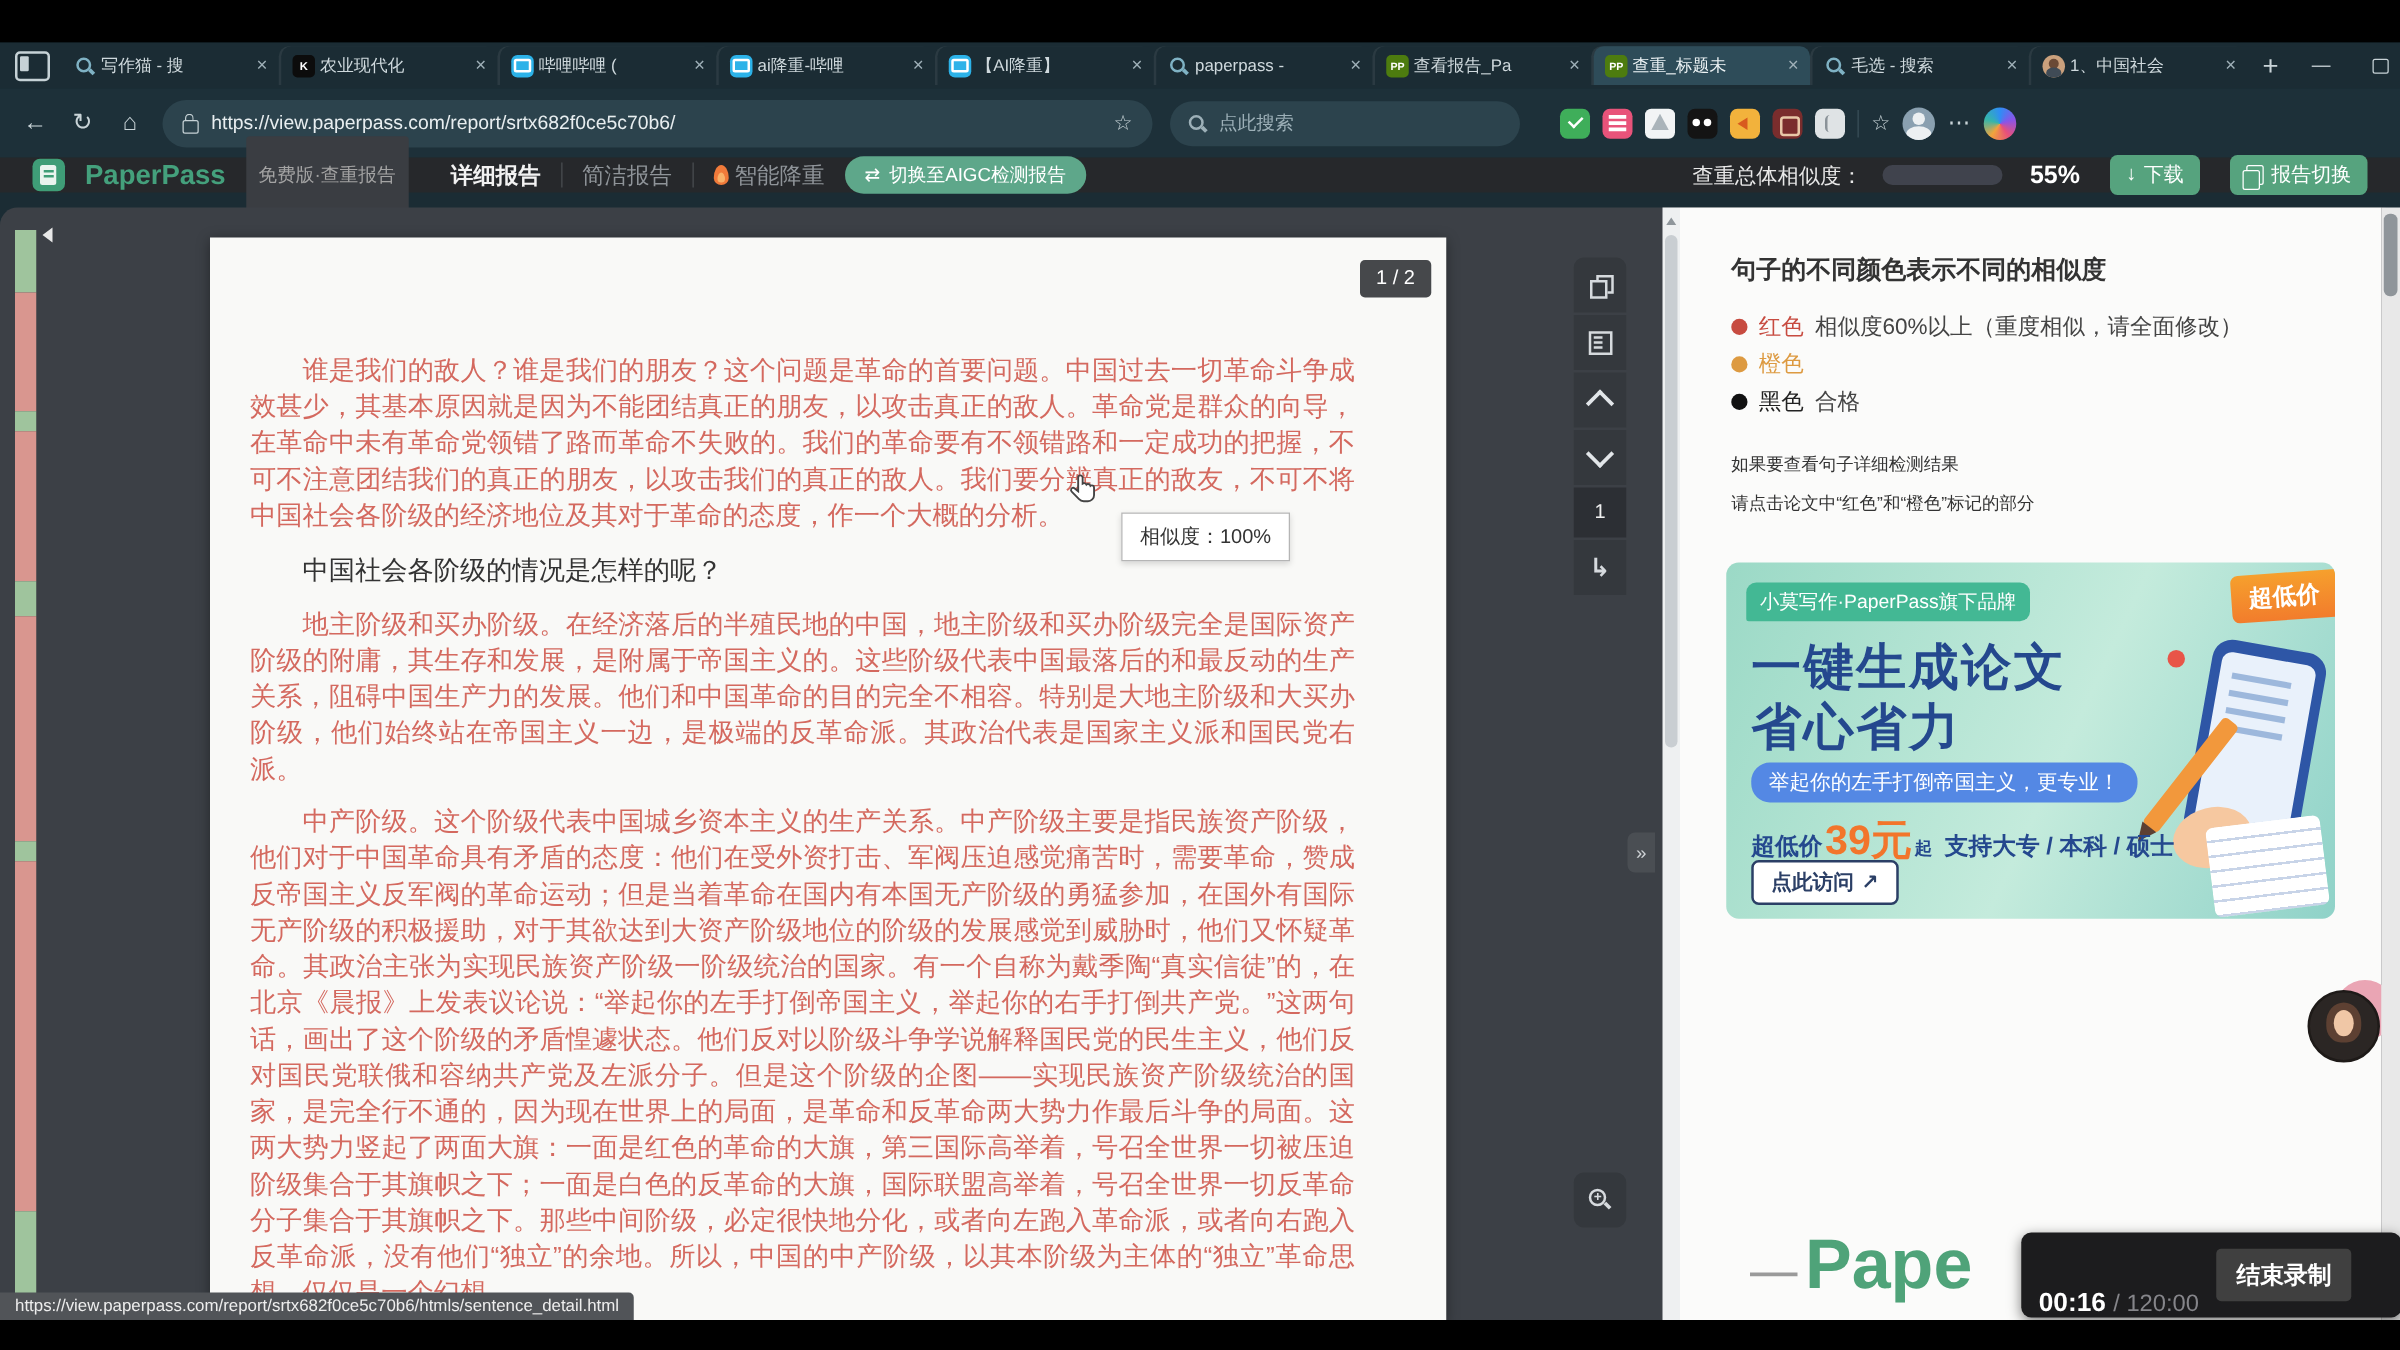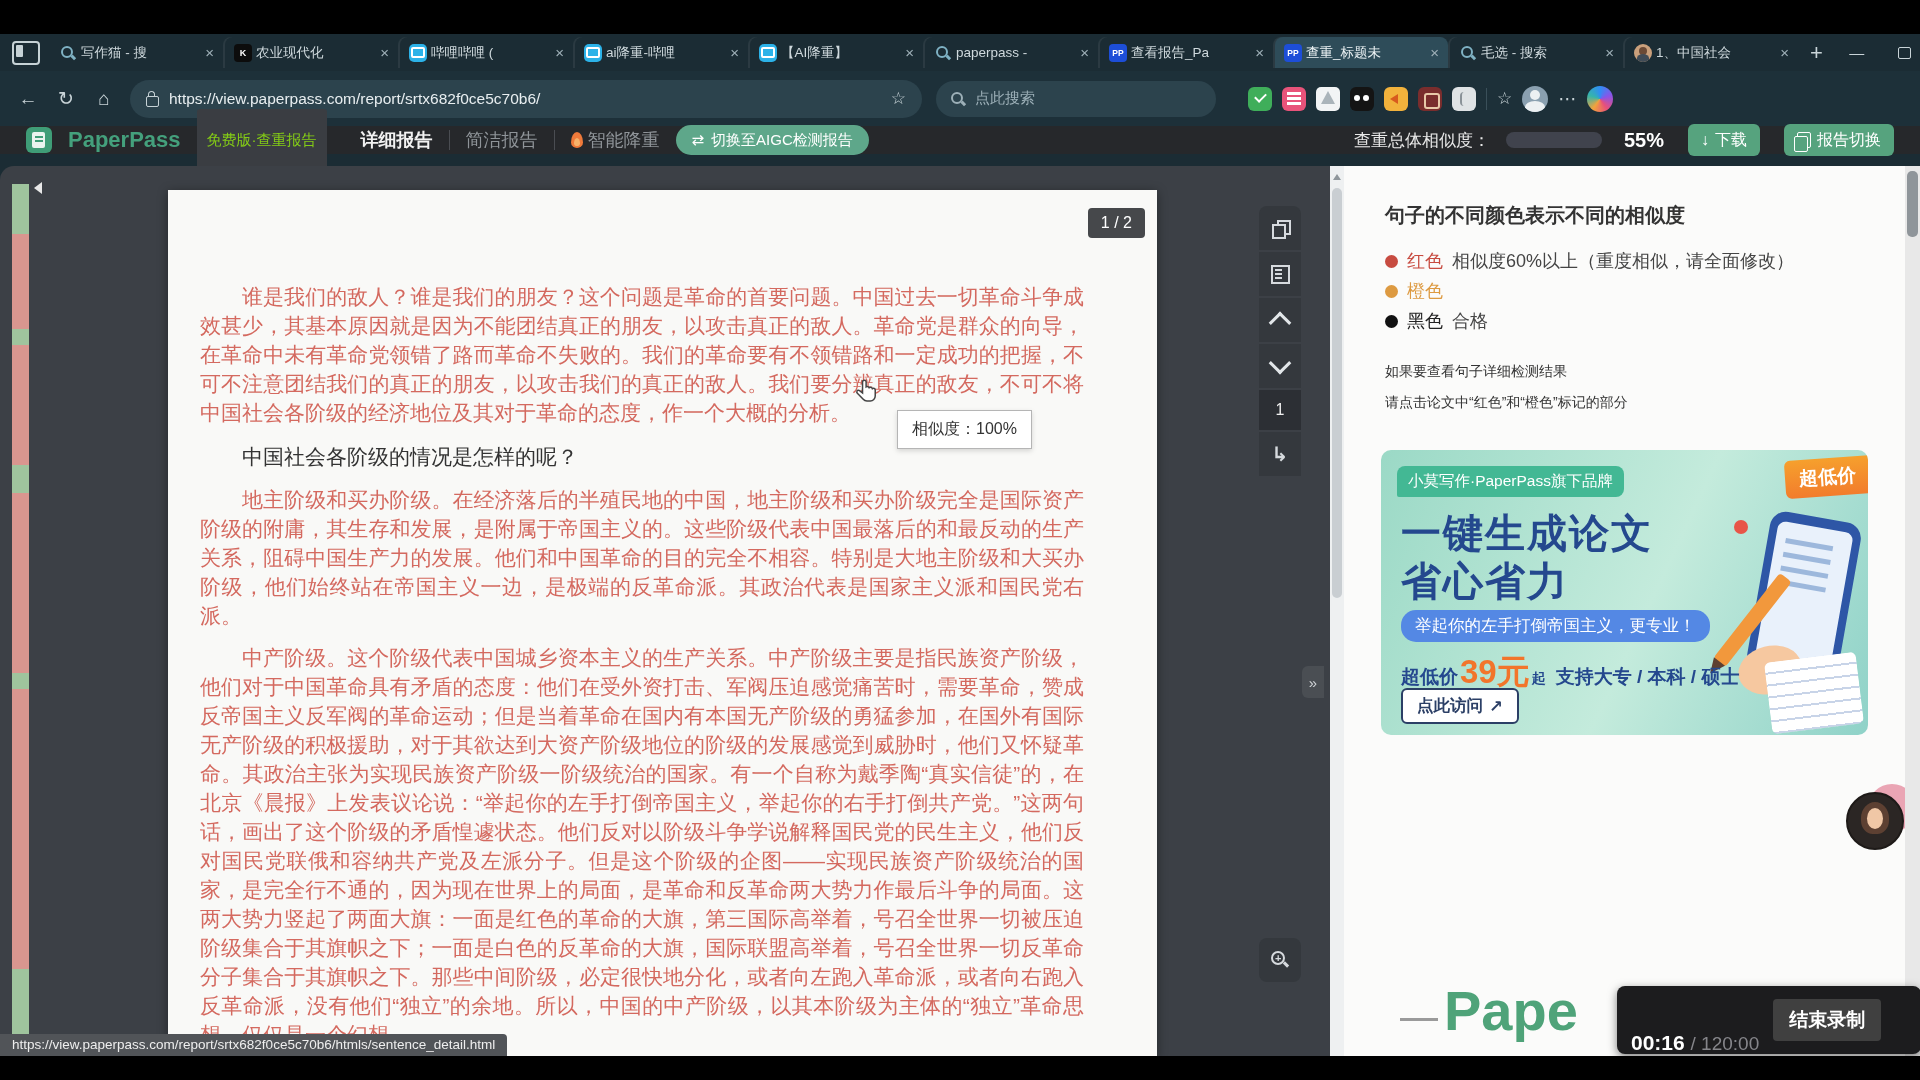--- a/index.html
+++ b/index.html
@@ -16,21 +16,21 @@
   .tab.active{background:#2e4c59;color:#eef4f6;}
   .tab-title{flex:1;overflow:hidden;white-space:nowrap;font-size:13.5px;margin:0 4px;}
   .tab-close{font-size:15px;color:#9fb0b8;padding:0 3px;flex:none;}
   .fav{width:18px;height:18px;border-radius:4px;flex:none;display:flex;align-items:center;justify-content:center;
        font-size:9px;font-weight:bold;color:#fff;position:relative;}
   .fav-mag{border-radius:50%;}
   .fav-mag::before{content:"";position:absolute;left:2px;top:2px;width:8px;height:8px;border:2px solid #7fb2c4;border-radius:50%;}
   .fav-mag::after{content:"";position:absolute;left:12px;top:12px;width:5px;height:2.5px;background:#7fb2c4;transform:rotate(45deg);}
   .fav-bili{background:#2cb2e8;border-radius:5px;}
   .fav-bili::before{content:"";width:10px;height:7px;border:2px solid #fff;border-radius:2px;}
-  .fav-pp{background:#1d4ed8;font-size:8.5px;}
+  .fav-pp{background:#4d7c0f;font-size:8.5px;}
   .fav-k{background:#0c0c0c;}
   .fav-avatar{background:#caa07c;border-radius:50%;overflow:hidden;}
   .fav-avatar::before{content:"";position:absolute;left:5px;top:3px;width:8px;height:8px;background:#6b4a36;border-radius:50%;}
   .fav-avatar::after{content:"";position:absolute;left:3px;top:10px;width:12px;height:8px;background:#404b56;border-radius:50% 50% 0 0;}
   .newtab{font-size:22px;color:#c9d4d8;margin:0 10px;flex:none;}
   .win-controls{margin-left:auto;display:flex;align-items:center;height:100%;}
   .win-btn{width:48px;text-align:center;color:#c9d4d8;font-size:15px;}
   .win-max{width:48px;display:flex;justify-content:center;}
   .win-max i{width:11px;height:10px;border:1.6px solid #c9d4d8;border-radius:2px;}
   
@@ -61,21 +61,21 @@
   .profile::before{content:"";position:absolute;left:8px;top:4px;width:10px;height:10px;background:#ecf0f2;border-radius:50%;}
   .profile::after{content:"";position:absolute;left:3px;top:15px;width:20px;height:12px;background:#ecf0f2;border-radius:50% 50% 0 0;}
   .more{color:#c9d4d8;font-size:18px;letter-spacing:1px;}
   .copilot{width:26px;height:26px;border-radius:50%;background:conic-gradient(#2f8df5,#8a54e8,#e8507a,#f2a33c,#35b5aa,#2f8df5);}
   
   .pptoolbar{height:28px;background:#26282b;display:flex;align-items:center;padding:0 26px;gap:16px;}
   .pp-logo{width:26px;height:26px;border-radius:6px;background:#3f9d77;position:relative;flex:none;}
   .pp-logo::before{content:"";position:absolute;left:6px;top:5px;width:13px;height:16px;background:#eaf4ef;border-radius:2px;}
   .pp-logo::after{content:"";position:absolute;left:9px;top:9px;width:8px;height:2px;background:#3f9d77;box-shadow:0 4px 0 #3f9d77;}
   .pp-brand{color:#44a07c;font-size:22px;font-weight:bold;}
-  .pp-badge{background:#3a3d42;color:#84cc16;font-size:15px;padding:22px 10px;border-radius:3px;}
+  .pp-badge{background:#3a3d42;color:#a3a3a3;font-size:15px;padding:22px 10px;border-radius:3px;}
   .pp-nav-active{color:#f2f2f2;font-size:18px;font-weight:bold;margin-left:18px;}
   .pp-nav{color:#8f9499;font-size:18px;}
   .pp-divider{width:1px;height:20px;background:#4a4d52;}
   .flame{width:12px;height:16px;background:#f07a3a;border-radius:50% 50% 50% 50%/65% 65% 35% 35%;position:relative;flex:none;}
   .flame::before{content:"";position:absolute;left:3px;top:6px;width:6px;height:8px;background:#f8b26a;border-radius:50% 50% 50% 50%/65% 65% 35% 35%;}
   .smart{display:flex;align-items:center;gap:5px;color:#8f9499;font-size:18px;}
   .aigc-btn{height:30px;border-radius:16px;background:#5ea78a;color:#fff;display:flex;align-items:center;gap:7px;padding:0 16px;font-size:15px;}
   .tb-spacer{flex:1;}
   .sim-label{color:#e8e8e8;font-size:17px;}
   .sim-bar{width:96px;height:16px;border-radius:8px;background:#40434d;overflow:hidden;}

